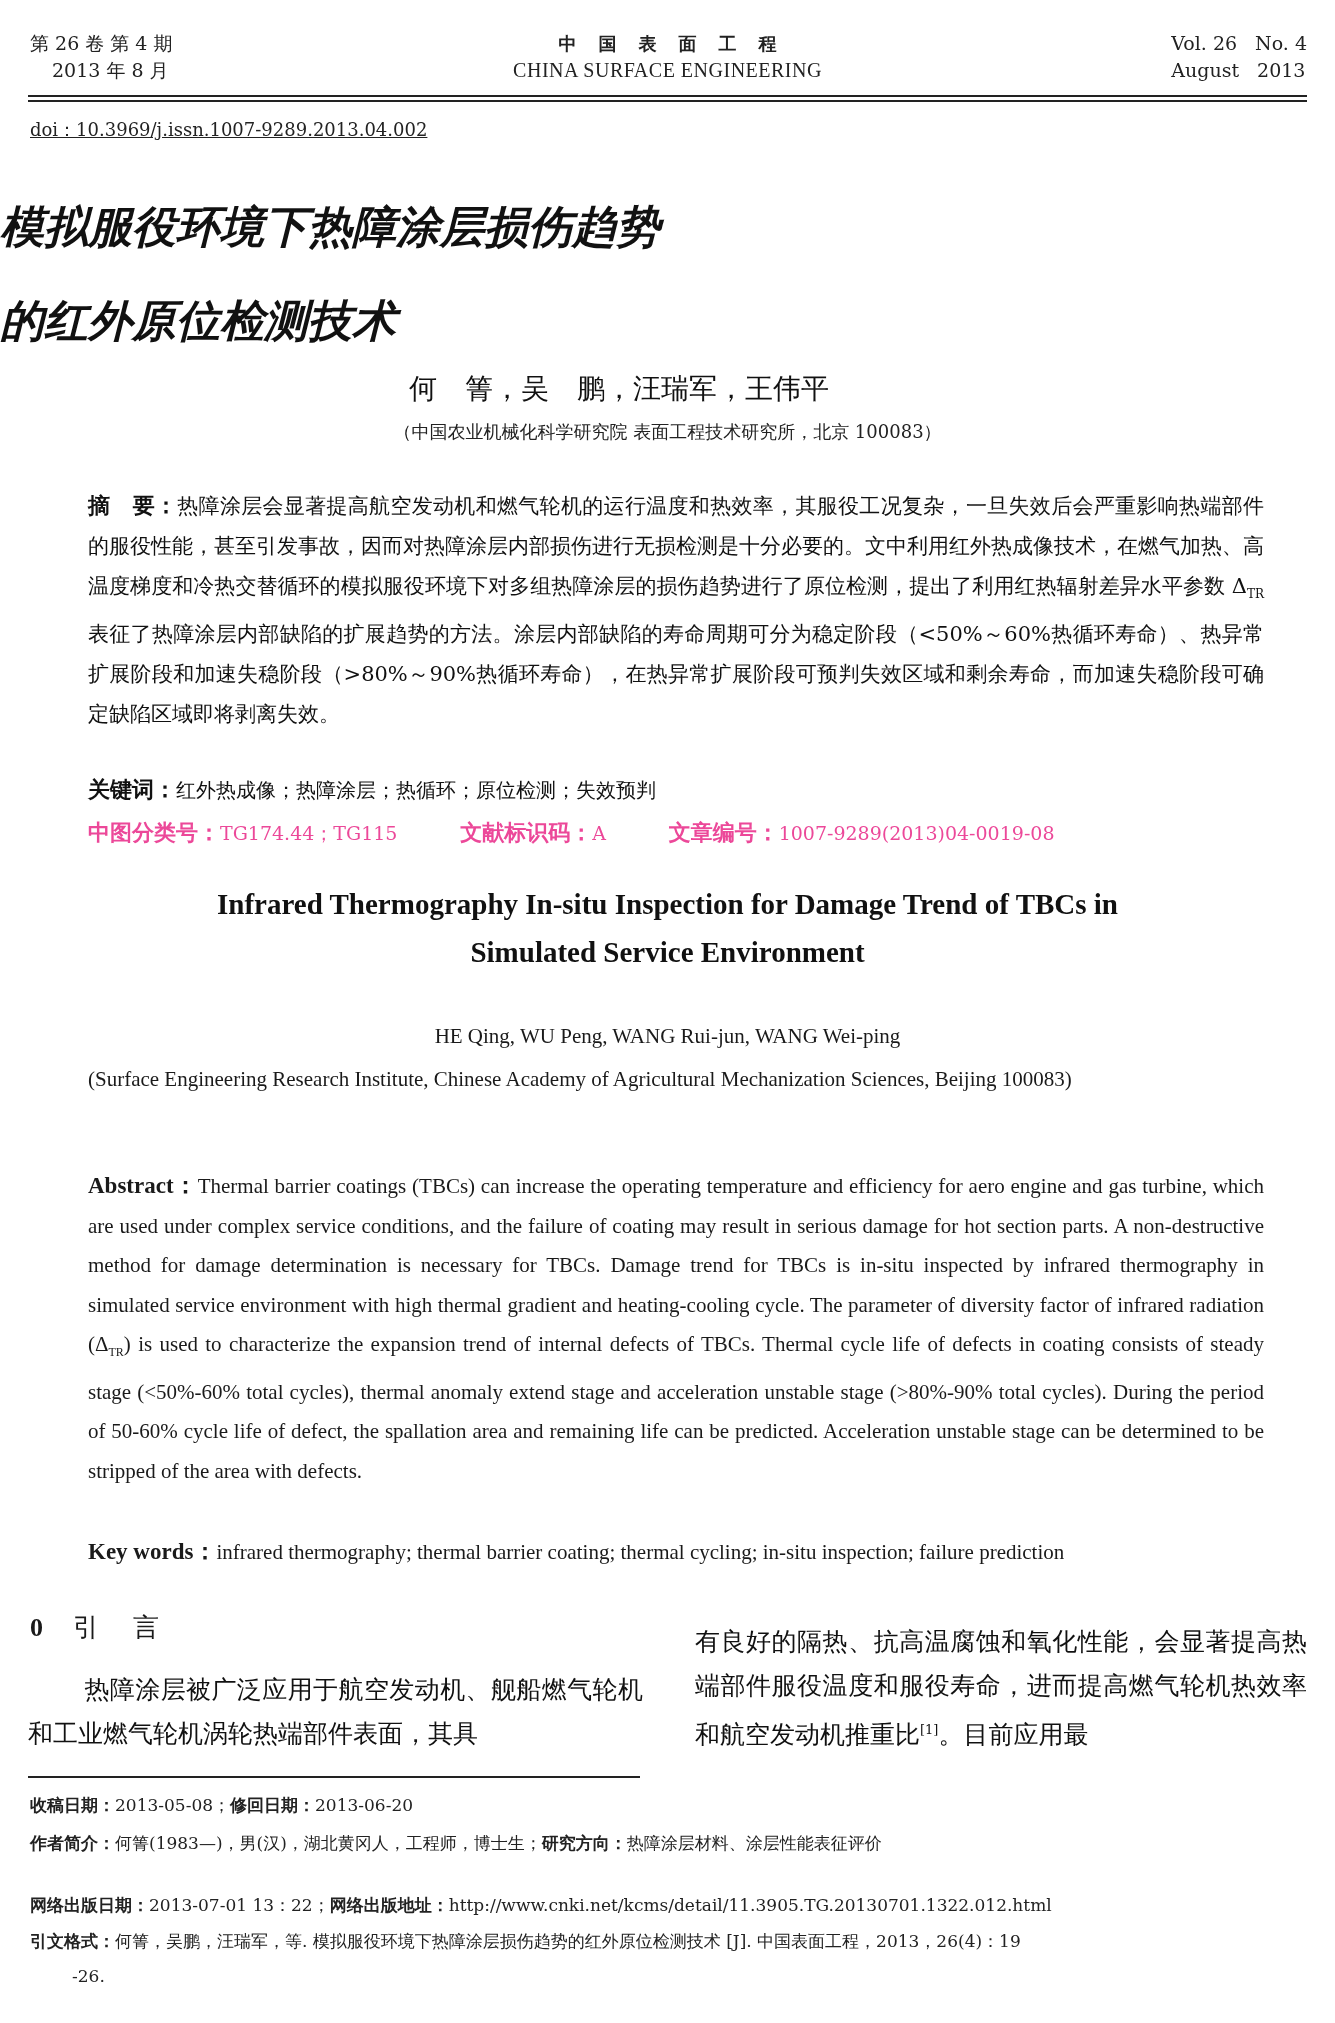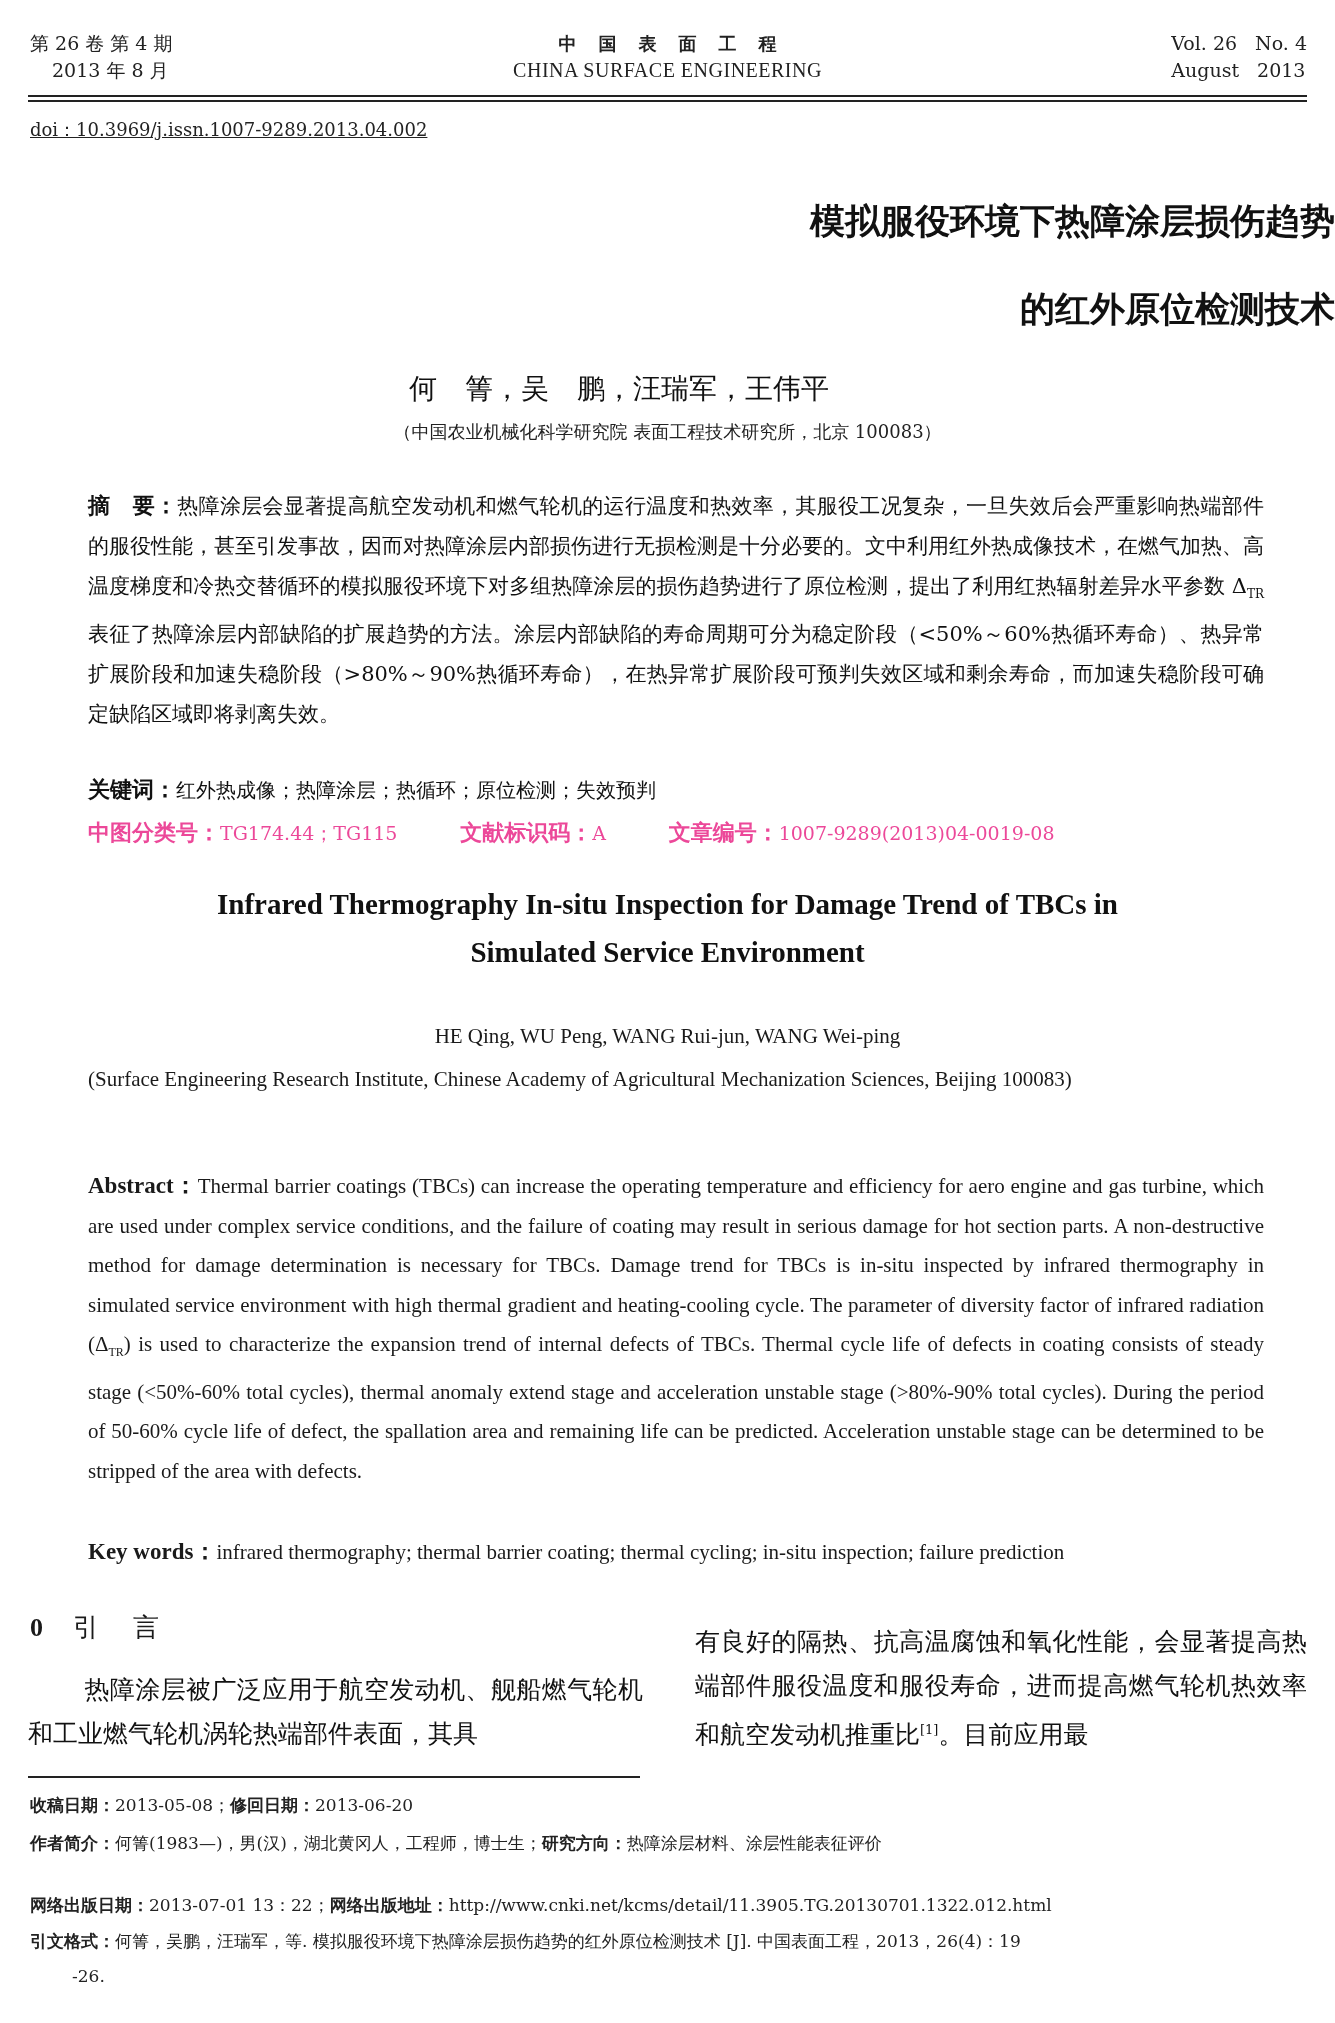--- a/index.html
+++ b/index.html
@@ -13,23 +13,23 @@
   .hdr-l { left: 30px; top: 30px; }
   .hdr-l div:nth-child(2) { padding-left: 22px; }
   .hdr-c { left: 0; width: 1335px; top: 30px; text-align: center; font-size: 19px; line-height: 27px; color: #222; }
   .hdr-c .cn { font-family: "DejaVu Sans", sans-serif; font-weight: bold; letter-spacing: 22px; font-size: 18px; padding-left: 22px; }
   .hdr-c .en { font-family: "Liberation Serif", serif; font-size: 20px; letter-spacing: 0.5px; }
   .hdr-r { right: 28px; top: 30px; text-align: left; }
   .hdr-r span.gap { display: inline-block; width: 18px; }
   .dbl-rule { left: 28px; width: 1279px; top: 95px; height: 3px; border-top: 2px solid #222; border-bottom: 2px solid #222; }
   .doi { left: 30px; top: 118px; font-size: 18px; color: #222; text-decoration: underline; }
 
-  .cn-title { left: 0; width: 1335px; text-align: right; font-family: "DejaVu Sans", sans-serif; font-weight: bold; font-size: 35px; color: #111; }
+  .cn-title { left: 0; width: 1335px; text-align: left; font-family: "DejaVu Sans", sans-serif; font-weight: bold; font-size: 44px; color: #111; font-style: italic; }
   .cn-title.l1 { top: 198px; }
-  .cn-title.l2 { top: 286px; }
+  .cn-title.l2 { top: 292px; }
   .cn-authors { left: 0; width: 1238px; top: 370px; text-align: center; font-size: 28px; color: #111; }
   .cn-affil { left: 0; width: 1335px; top: 420px; text-align: center; font-size: 18px; color: #222; }
 
   .block { left: 88px; width: 1176px; }
   .cn-abs { top: 486px; font-size: 21px; line-height: 40px; text-align: justify; color: #111; }
   .lbl-b { font-family: "DejaVu Sans", sans-serif; font-weight: bold; font-size: 22px; margin-top: 47px; }
   .cn-kw { top: 775px; font-size: 20px; color: #111; }
   .cn-cls { top: 818px; font-size: 20px; color: #ec4899; white-space: nowrap; }
   .cn-cls .spacer { display: inline-block; width: 50px; }
   .mono-ish { font-family: "DejaVu Serif", serif; font-size: 19px; }

